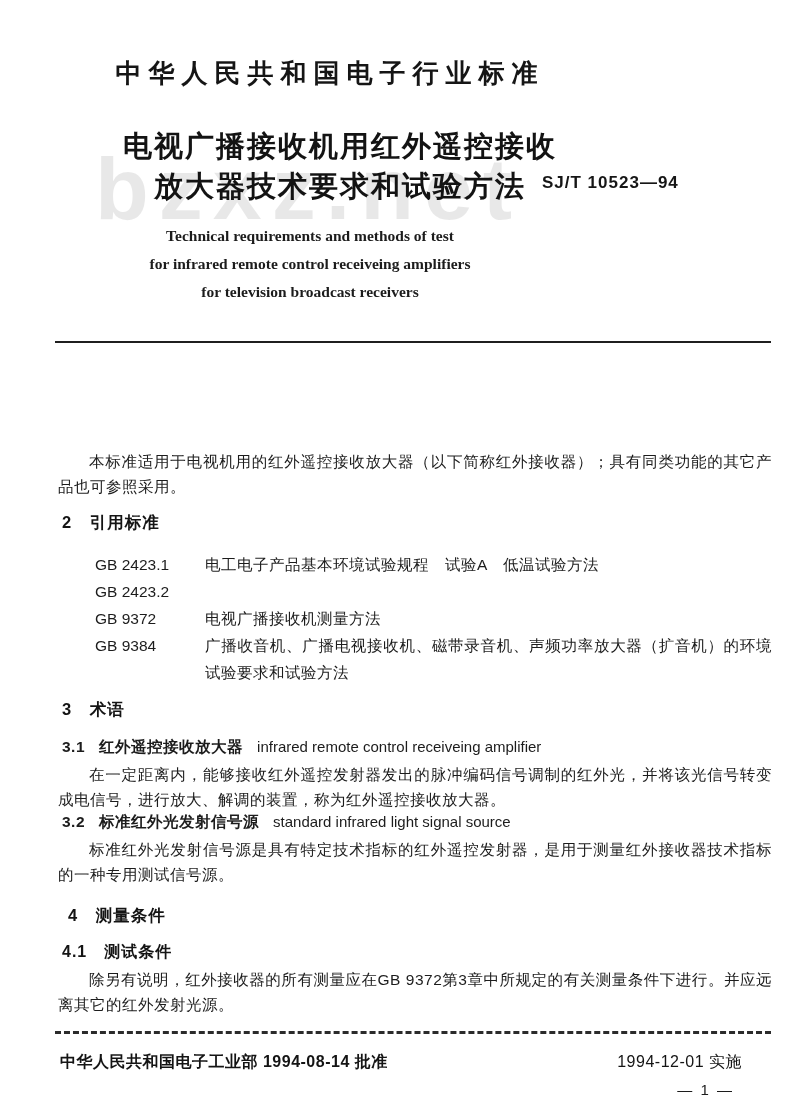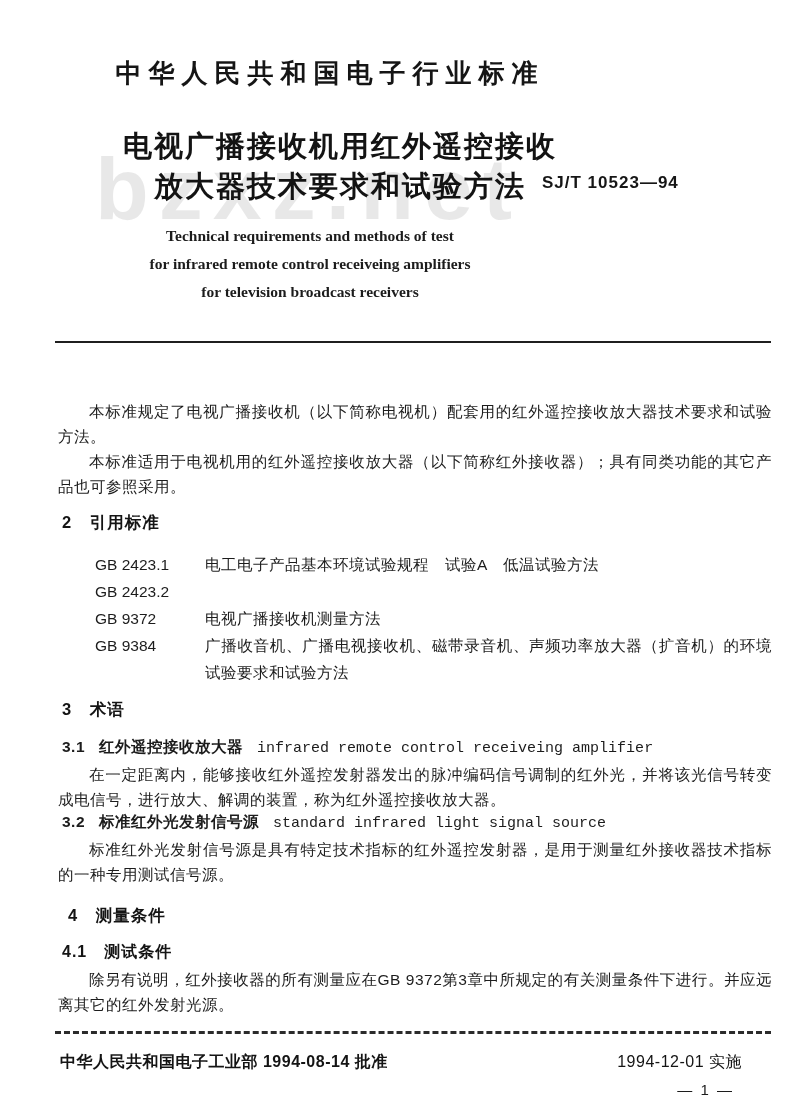--- a/index.html
+++ b/index.html
@@ -67,21 +67,21 @@
   .ref-title{flex:1;text-align:justify;letter-spacing:0.5px;}
   .term-line{
     position:absolute;left:62px;width:710px;
     font-size:15.5px;color:#1c1c1c;white-space:nowrap;
   }
   .tl1{top:737px;}
   .tl2{top:812px;}
   .term-num,.term-cn{font-weight:bold;letter-spacing:0.5px;}
   .term-num{margin-right:14px;}
   .term-en{
-    font-family:Liberation Mono, monospace;
+    font-family:Liberation Sans, sans-serif;
     font-weight:normal;margin-left:14px;font-size:15px;margin-top:40px;
   }
   .dash-rule{
     position:absolute;left:55px;top:1031px;width:716px;height:0;
     border-top:3.5px dashed #2b2b2b;
   }
   .footer-approval{
     position:absolute;left:60px;top:1052px;
     font-size:16px;font-weight:bold;color:#141414;letter-spacing:0.5px;
   }
@@ -107,21 +107,20 @@
   <div class="center-block main-title t2">放大器技术要求和试验方法</div>
 
   <div class="std-code">SJ/T 10523—94</div>
 
   <div class="en-block e2">for infrared remote control receiveing amplifiers</div>
   <div class="en-block e1">Technical requirements and methods of test</div>
   <div class="en-block e3">for television broadcast receivers</div>
 
   <div class="rule"></div>
 
-  <div class="body-para p1a">本标准规定了电视广播接收机（以下简称电视机）配套用的红外遥控接收放大器技术要求和试验方法。</div>
   <div class="body-para p1b">本标准适用于电视机用的红外遥控接收放大器（以下简称红外接收器）；具有同类功能的其它产品也可参照采用。</div>
 
   <div class="sec-heading h2">2　引用标准</div>
   <div class="refs">
     <div class="ref-row">
       <span class="ref-code">GB 2423.1</span>
       <span class="ref-title">电工电子产品基本环境试验规程　试验A　低温试验方法</span>
     </div>
     <div class="ref-row">
       <span class="ref-code">GB 2423.2</span>

